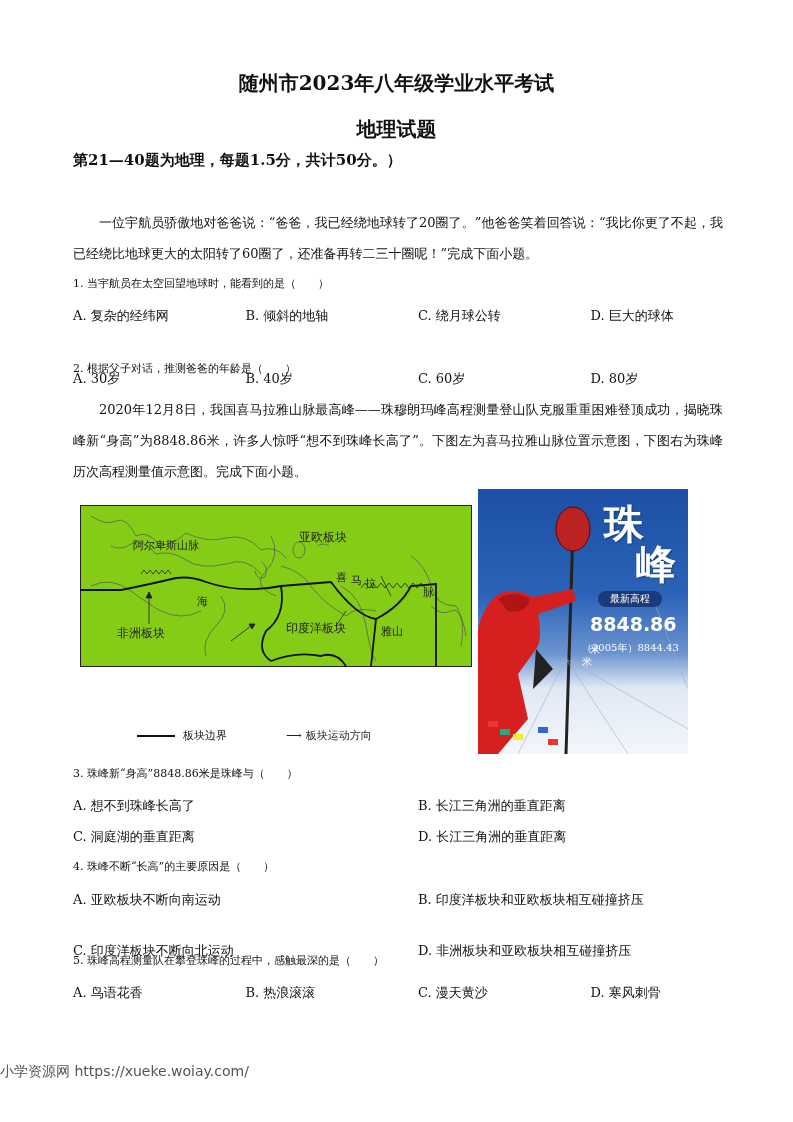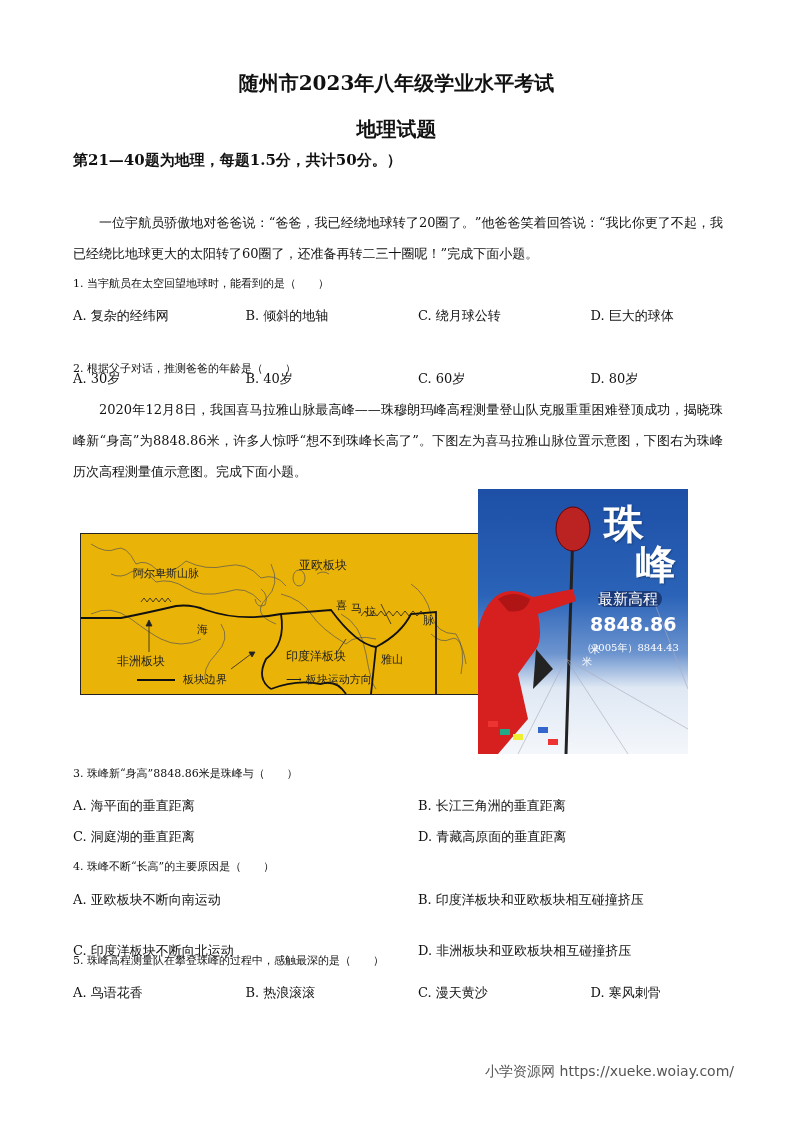--- a/index.html
+++ b/index.html
@@ -8,32 +8,32 @@
   .page { position: absolute; left: 0; top: 0; width: 793px; height: 1122px; }
   .title { position: absolute; left: 0; width: 793px; text-align: center; font-weight: bold; font-size: 20px; }
   .t1 { top: 70px; }
   .t2 { top: 116px; font-size: 20px; }
   .sec { position: absolute; left: 73px; width: 660px; font-weight: bold; font-size: 15px; line-height: 31px; top: 145px; }
   .para { position: absolute; left: 73px; width: 650px; font-size: 13px; line-height: 31px; text-indent: 26px; text-align: justify; }
   .q { position: absolute; left: 73px; font-size: 11px; }
   .opts { position: absolute; left: 73px; width: 650px; font-size: 13px; display: flex; gap: 40px; }
   .opts.four span { width: 162px; }
   .opts.two span { width: 324px; }
-  .map { position: absolute; left: 80px; top: 533px; width: 390px; height: 160px; border: 1.5px solid #222; background: #eab308; overflow: hidden; padding-left: 24px; }
+  .map { position: absolute; left: 80px; top: 505px; width: 390px; height: 160px; border: 1.5px solid #222; background: #84cc16; overflow: hidden; }
   .map svg { position: absolute; left: 0; top: 0; }
   .maplabel { position: absolute; font-size: 11px; color: #222; font-family: "DejaVu Serif", serif; }
-  .legend { position: absolute; top: 672px; font-size: 11px; color: #222; display: flex; align-items: center; }
+  .legend { position: absolute; top: 728px; font-size: 11px; color: #222; display: flex; align-items: center; }
   .photo { position: absolute; left: 478px; top: 489px; width: 210px; height: 265px; overflow: hidden;
            background: linear-gradient(180deg, #1d4fa6 0%, #2a63b8 40%, #6c94cf 62%, #dfe8f4 75%, #f4f7fb 100%); }
   .photo .bigchar { position: absolute; color: #fff; font-weight: bold; font-size: 40px; font-family: "DejaVu Serif", serif; text-shadow: 1px 1px 2px rgba(0,0,0,0.3); }
-  .photo .badge { position: absolute; left: 120px; top: 102px; width: 64px; height: 16px; border-radius: 8px; background: #1a3a7a; color: #fff; font-size: 15px; text-align: left; line-height: 16px; font-family: "DejaVu Sans", sans-serif; }
+  .photo .badge { position: absolute; left: 120px; top: 102px; width: 64px; height: 16px; border-radius: 8px; background: #1a3a7a; color: #fff; font-size: 10px; text-align: center; line-height: 16px; font-family: "DejaVu Sans", sans-serif; }
   .photo .height { position: absolute; left: 112px; top: 124px; color: #fff; font-weight: bold; font-size: 19px; font-family: "DejaVu Sans", sans-serif; }
   .photo .height small { font-size: 10px; font-weight: normal; }
   .photo .old { position: absolute; left: 104px; top: 152px; color: #fff; font-size: 10px; font-family: "DejaVu Serif", serif; }
-  .footer { position: absolute; top: 1063px; left: 0; width: 734px; text-align: right; font-size: 14px; color: #555; font-family: "DejaVu Sans", sans-serif; }
+  .footer { position: absolute; top: 1063px; left: 0; width: 734px; text-align: left; font-size: 14px; color: #555; font-family: "DejaVu Sans", sans-serif; }
 </style>
 </head>
 <body>
 
 <div class="page">
 
   <div class="title t1">随州市2023年八年级学业水平考试</div>
   <div class="title t2">地理试题</div>
 
   <div class="sec">
@@ -147,26 +147,26 @@
     </svg>
     <span class="bigchar" style="left:126px; top:8px;">珠</span>
     <span class="bigchar" style="left:158px; top:48px;">峰</span>
     <span class="badge">最新高程</span>
     <span class="height"><span>8848.86</span> <small>米</small></span>
     <span class="old">（2005年）8844.43米</span>
   </div>
 
   <div class="q" style="top:766px;">3. 珠峰新“身高”8848.86米是珠峰与（　　）</div>
   <div class="opts two" style="top:797px;">
-    <span>A. 海平面的垂直距离</span>
+    <span>A. 想不到珠峰长高了</span>
     <span>B. 长江三角洲的垂直距离</span>
   </div>
   <div class="opts two" style="top:828px;">
     <span>C. 洞庭湖的垂直距离</span>
-    <span>D. 青藏高原面的垂直距离</span>
+    <span>D. 长江三角洲的垂直距离</span>
   </div>
 
   <div class="q" style="top:859px;">4. 珠峰不断“长高”的主要原因是（　　）</div>
   <div class="opts two" style="top:891px;">
     <span>A. 亚欧板块不断向南运动</span>
     <span>B. 印度洋板块和亚欧板块相互碰撞挤压</span>
   </div>
   <div class="opts two" style="top:922px;margin-top:20px;">
     <span>C. 印度洋板块不断向北运动</span>
     <span>D. 非洲板块和亚欧板块相互碰撞挤压</span>

